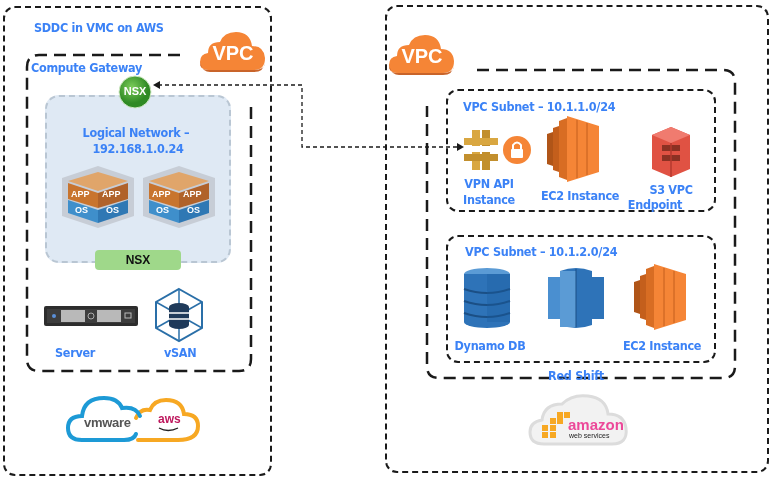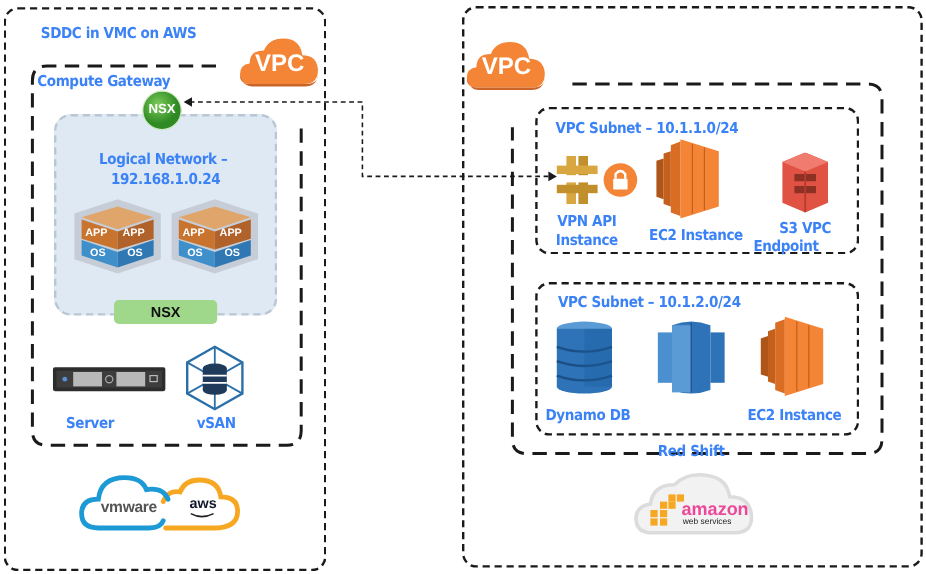--- a/index.html
+++ b/index.html
@@ -112,21 +112,21 @@
   </svg>
 </div>
 <div class="lbl" style="left:164px;top:345px;">vSAN</div>
 
 <div class="abs" style="left:64px;top:392px;width:148px;height:58px;">
   <svg width="148" height="58" viewBox="0 0 148 58">
     <path d="M74 48 L114 48 Q134 48 134 34 Q134 22 120 22 Q118 8 102 8 Q90 8 86 18 Q76 16 72 26" fill="none" stroke="#f7a823" stroke-width="4" stroke-linecap="round"></path>
     <path d="M72 42 Q70 48 60 48 L18 48 Q4 48 4 36 Q4 24 18 24 Q20 6 40 6 Q54 6 58 16 Q72 14 76 24" fill="none" stroke="#1d9ad6" stroke-width="4" stroke-linecap="round"></path>
   </svg>
   <span class="abs" style="left:20px;top:23px;font-size:13px;color:#555;font-weight:bold;letter-spacing:-0.3px;">vmware</span>
-  <span class="abs" style="left:94px;top:20px;font-size:12px;color:#0f172a;font-weight:bold;">aws</span>
+  <span class="abs" style="left:94px;top:20px;font-size:12px;color:#be185d;font-weight:bold;">aws</span>
   <svg class="abs" style="left:94px;top:35px;" width="22" height="6">
     <path d="M1 1 Q10 6 20 1" fill="none" stroke="#222" stroke-width="1.3"></path>
   </svg>
 </div>
 
 <div class="dashbox" style="left:385px;top:5px;width:384px;height:468px;"></div>
 
 <div class="vpc-cloud" style="left:387px;top:33px;width:70px;height:44px;">
   <svg width="70" height="44" viewBox="0 0 70 44">
     <path d="M10 40 Q2 40 2 32 Q2 24 10 23 Q10 12 22 12 Q26 2 38 2 Q52 2 54 16 Q66 16 67 28 Q67 40 56 40 Z" fill="#f58536"></path>

